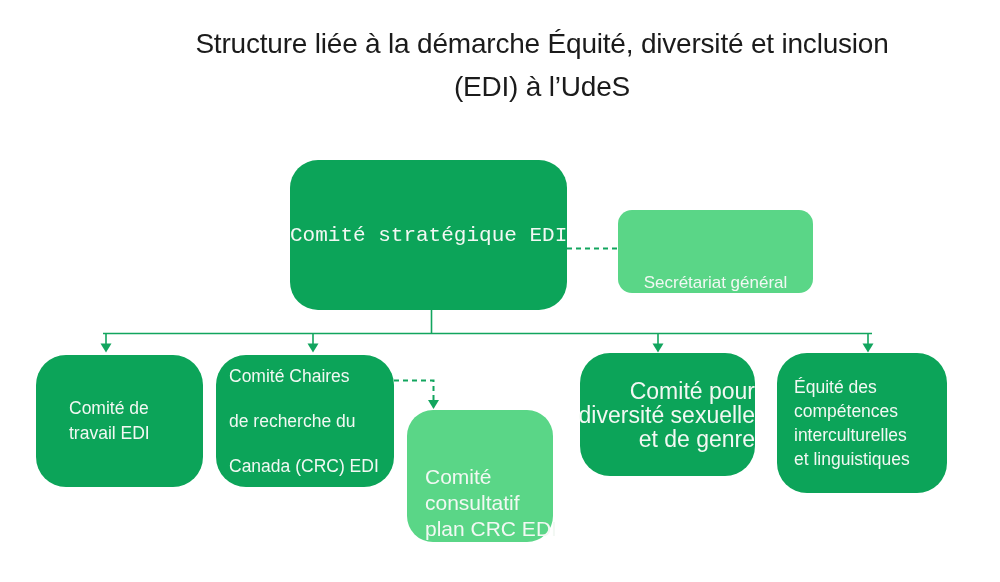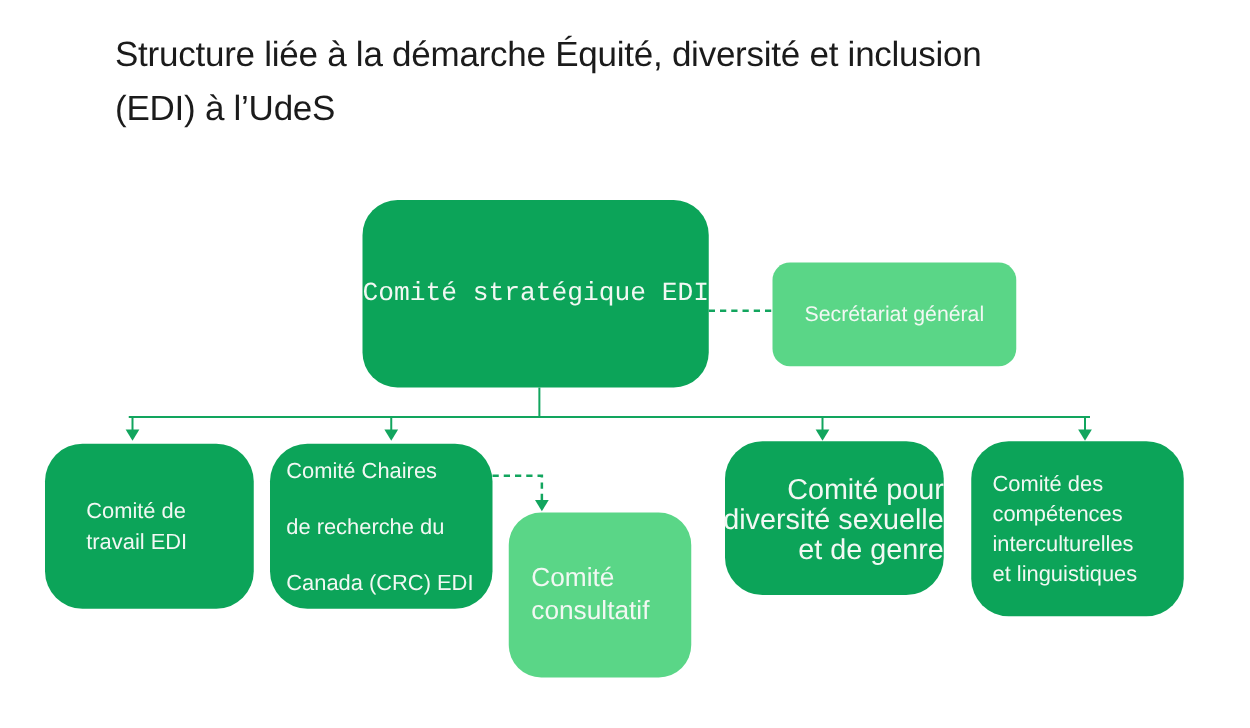--- a/index.html
+++ b/index.html
@@ -9,21 +9,21 @@
     height: 582px;
     background: var(--background, #fff);
     font-family: "Liberation Sans", sans-serif;
     overflow: hidden;
   }
   .title {
     position: absolute;
     left: 92px;
     top: 22px;
     width: 900px;
-    text-align: left;
+    text-align: center;
     color: var(--title-text, #1b1b1b);
     font-size: 28px;
     line-height: 43px;
     letter-spacing: -0.2px;
   }
   .connector-layer {
     position: absolute;
     left: 0; top: 0;
     width: 1000px; height: 582px;
     pointer-events: none;
@@ -34,21 +34,21 @@
   .node {
     position: absolute;
     box-sizing: border-box;
     display: flex;
     flex-direction: column;
     justify-content: center;
     color: var(--node-text, #f2f8f3);
   }
   .node .line { white-space: nowrap; }
   .node.primary   { background: var(--node-primary, #0ca459); }
-  .node.secondary { background: var(--node-secondary, #5ad687); }
+  .node.secondary { background: var(--node-secondary, #5ad687); justify-content: flex-end; }
 
   #node-strategique  { left: 290px; top: 160px; width: 277px; height: 150px; border-radius: 28px; font-size: 21px;  text-align: center; font-family: Liberation Mono, monospace; }
   #node-secretariat  { left: 618px; top: 210px; width: 195px; height:  83px; border-radius: 14px; font-size: 17px;  text-align: center; }
   #node-travail      { left:  36px; top: 355px; width: 167px; height: 132px; border-radius: 30px; font-size: 17.5px; line-height: 25px; padding-left: 33px; }
   #node-chaires      { left: 216px; top: 355px; width: 178px; height: 132px; border-radius: 30px; font-size: 17.5px; line-height: 25px; padding-left: 13px; gap: 20px; }
   #node-consultatif  { left: 407px; top: 410px; width: 146px; height: 132px; border-radius: 26px; font-size: 21px; line-height: 26px; padding-left: 18px; }
   #node-inclusion    { left: 580px; top: 353px; width: 175px; height: 123px; border-radius: 30px; font-size: 23px; line-height: 24px; padding-left: 16px; align-items: flex-end; }
   #node-competences  { left: 777px; top: 353px; width: 170px; height: 140px; border-radius: 30px; font-size: 17.5px; line-height: 24px; padding-left: 17px; }
 </style>
 </head>
@@ -98,28 +98,29 @@
 
   <div class="node primary" id="node-chaires">
     <div class="line">Comité Chaires</div>
     <div class="line">de recherche du</div>
     <div class="line">Canada (CRC) EDI</div>
   </div>
 
   <div class="node secondary" id="node-consultatif">
     <div class="line">Comité</div>
     <div class="line">consultatif</div>
+    <div class="line">plan CRC EDI</div>
   </div>
 
   <div class="node primary" id="node-inclusion">
     <div class="line">Comité pour</div>
     <div class="line">diversité sexuelle</div>
     <div class="line">et de genre</div>
   </div>
 
   <div class="node primary" id="node-competences">
-    <div class="line">Comité des</div>
+    <div class="line">Équité des</div>
     <div class="line">compétences</div>
     <div class="line">interculturelles</div>
     <div class="line">et linguistiques</div>
   </div>
 
 </div>
 
 </body></html>

